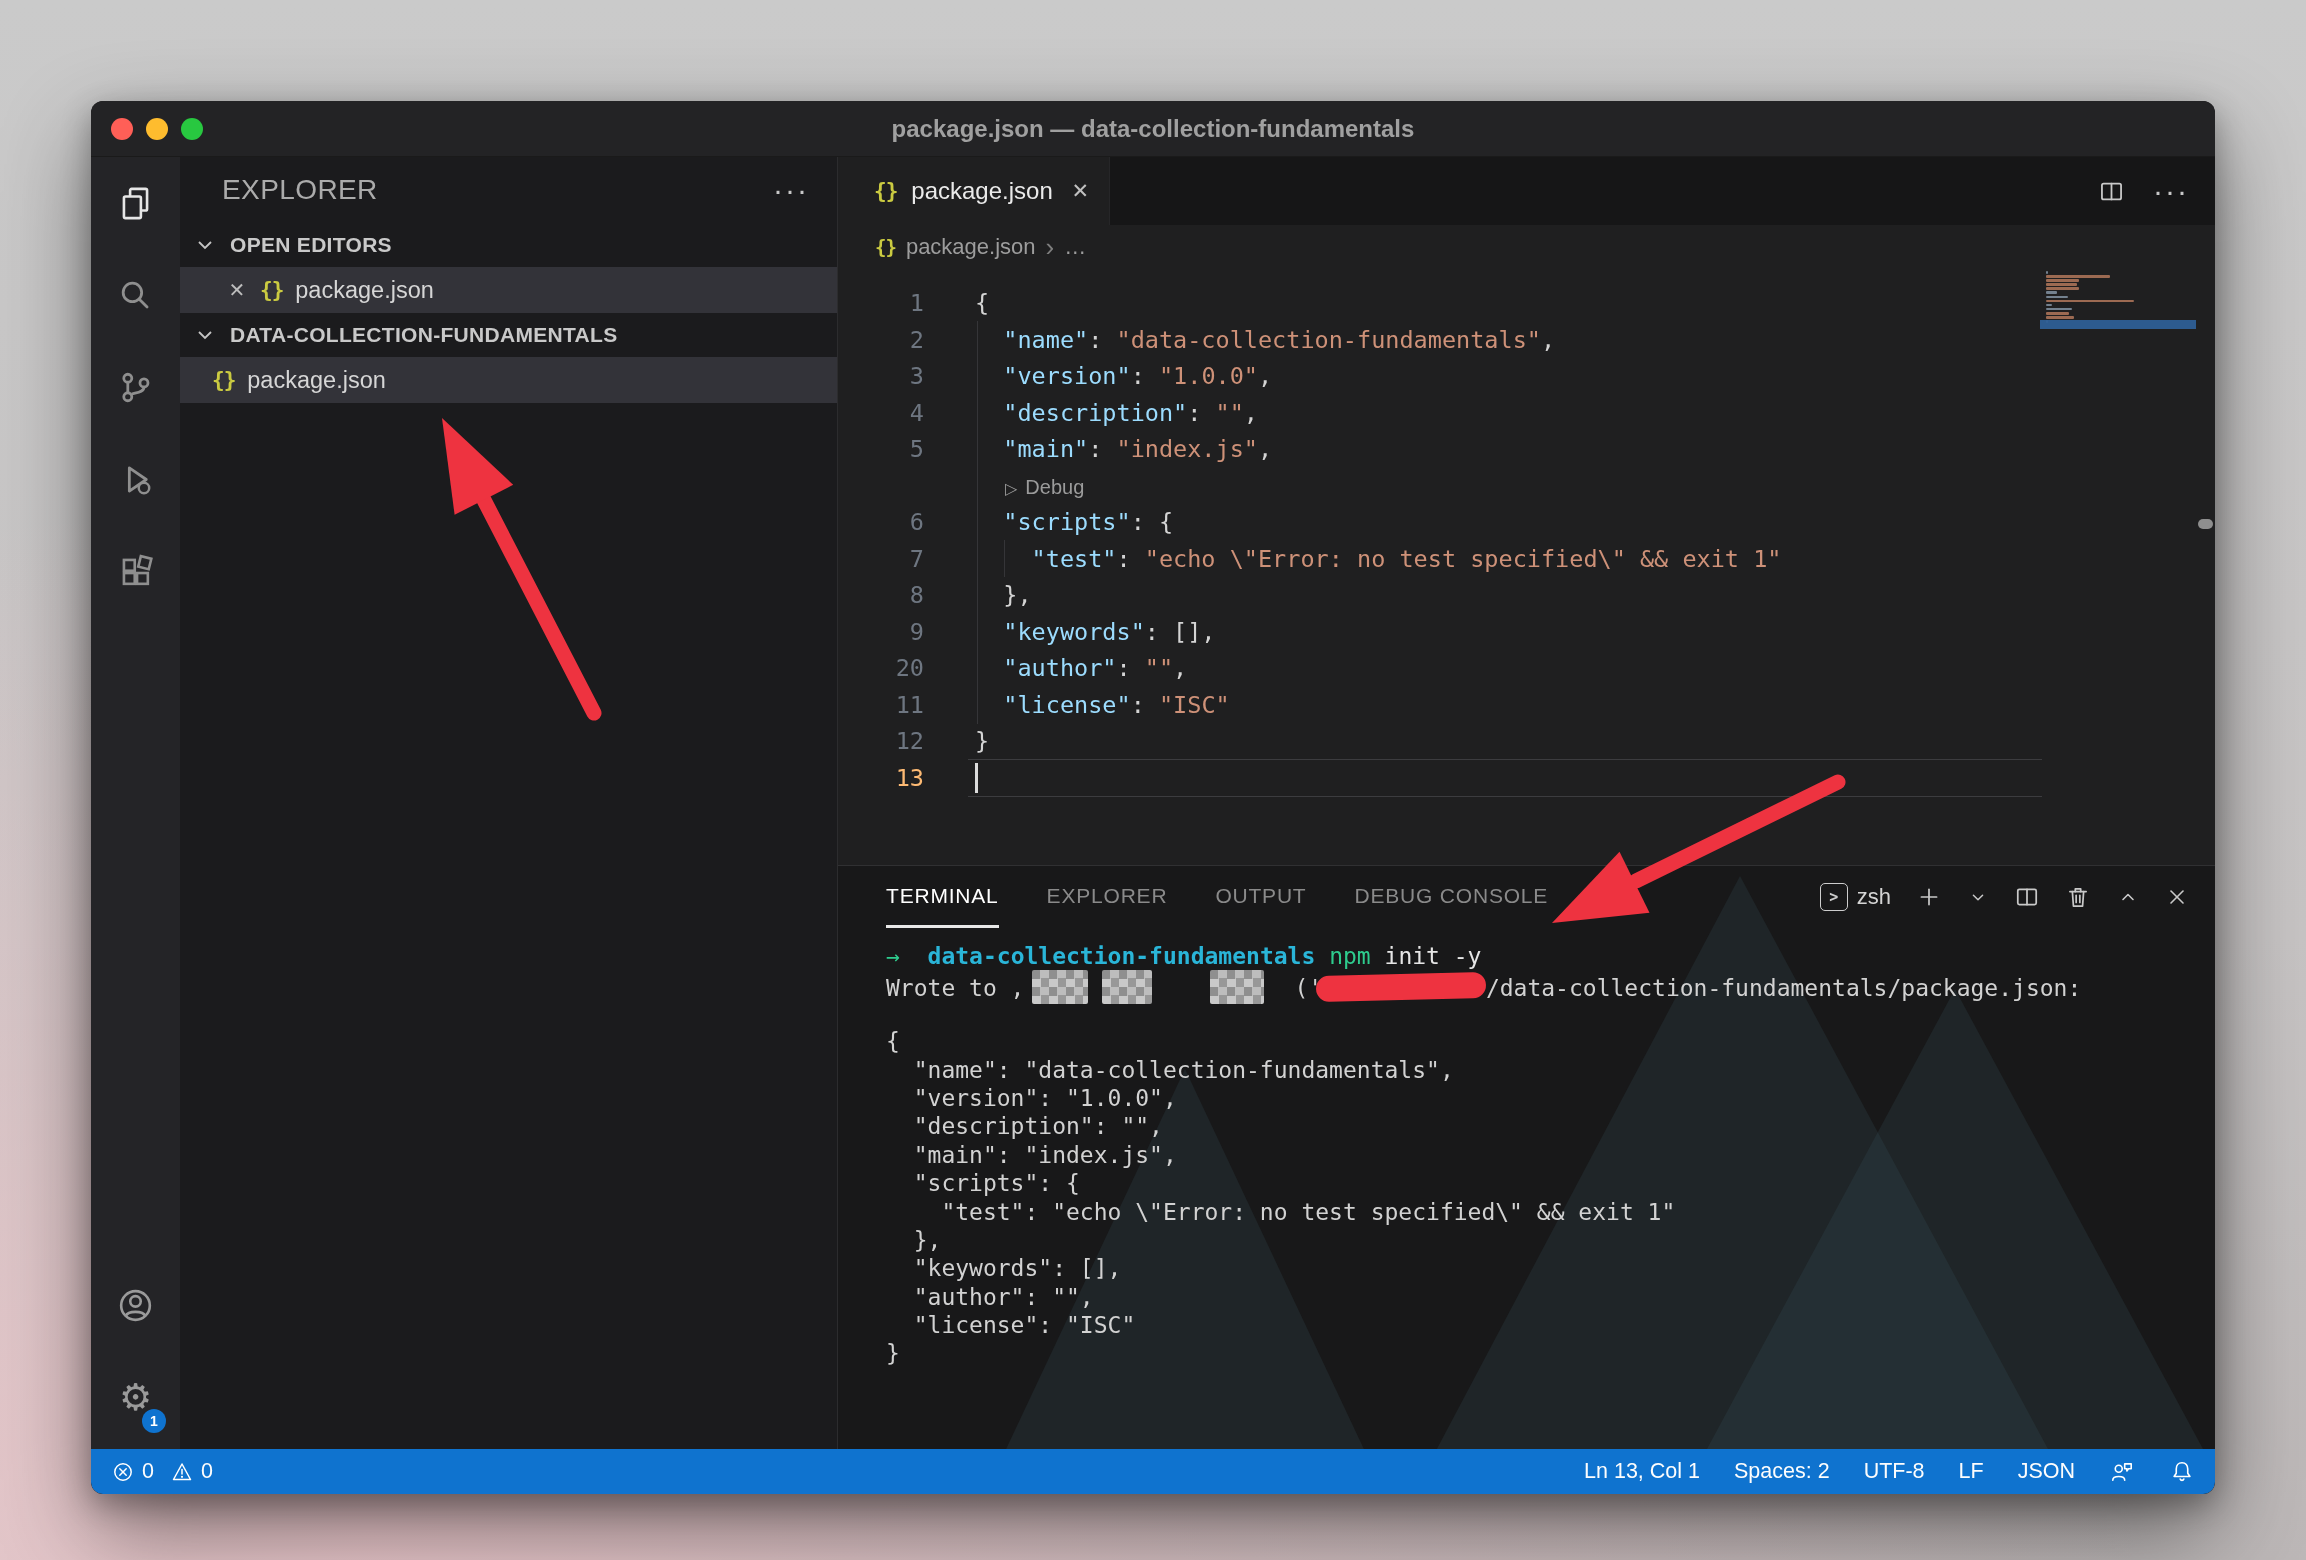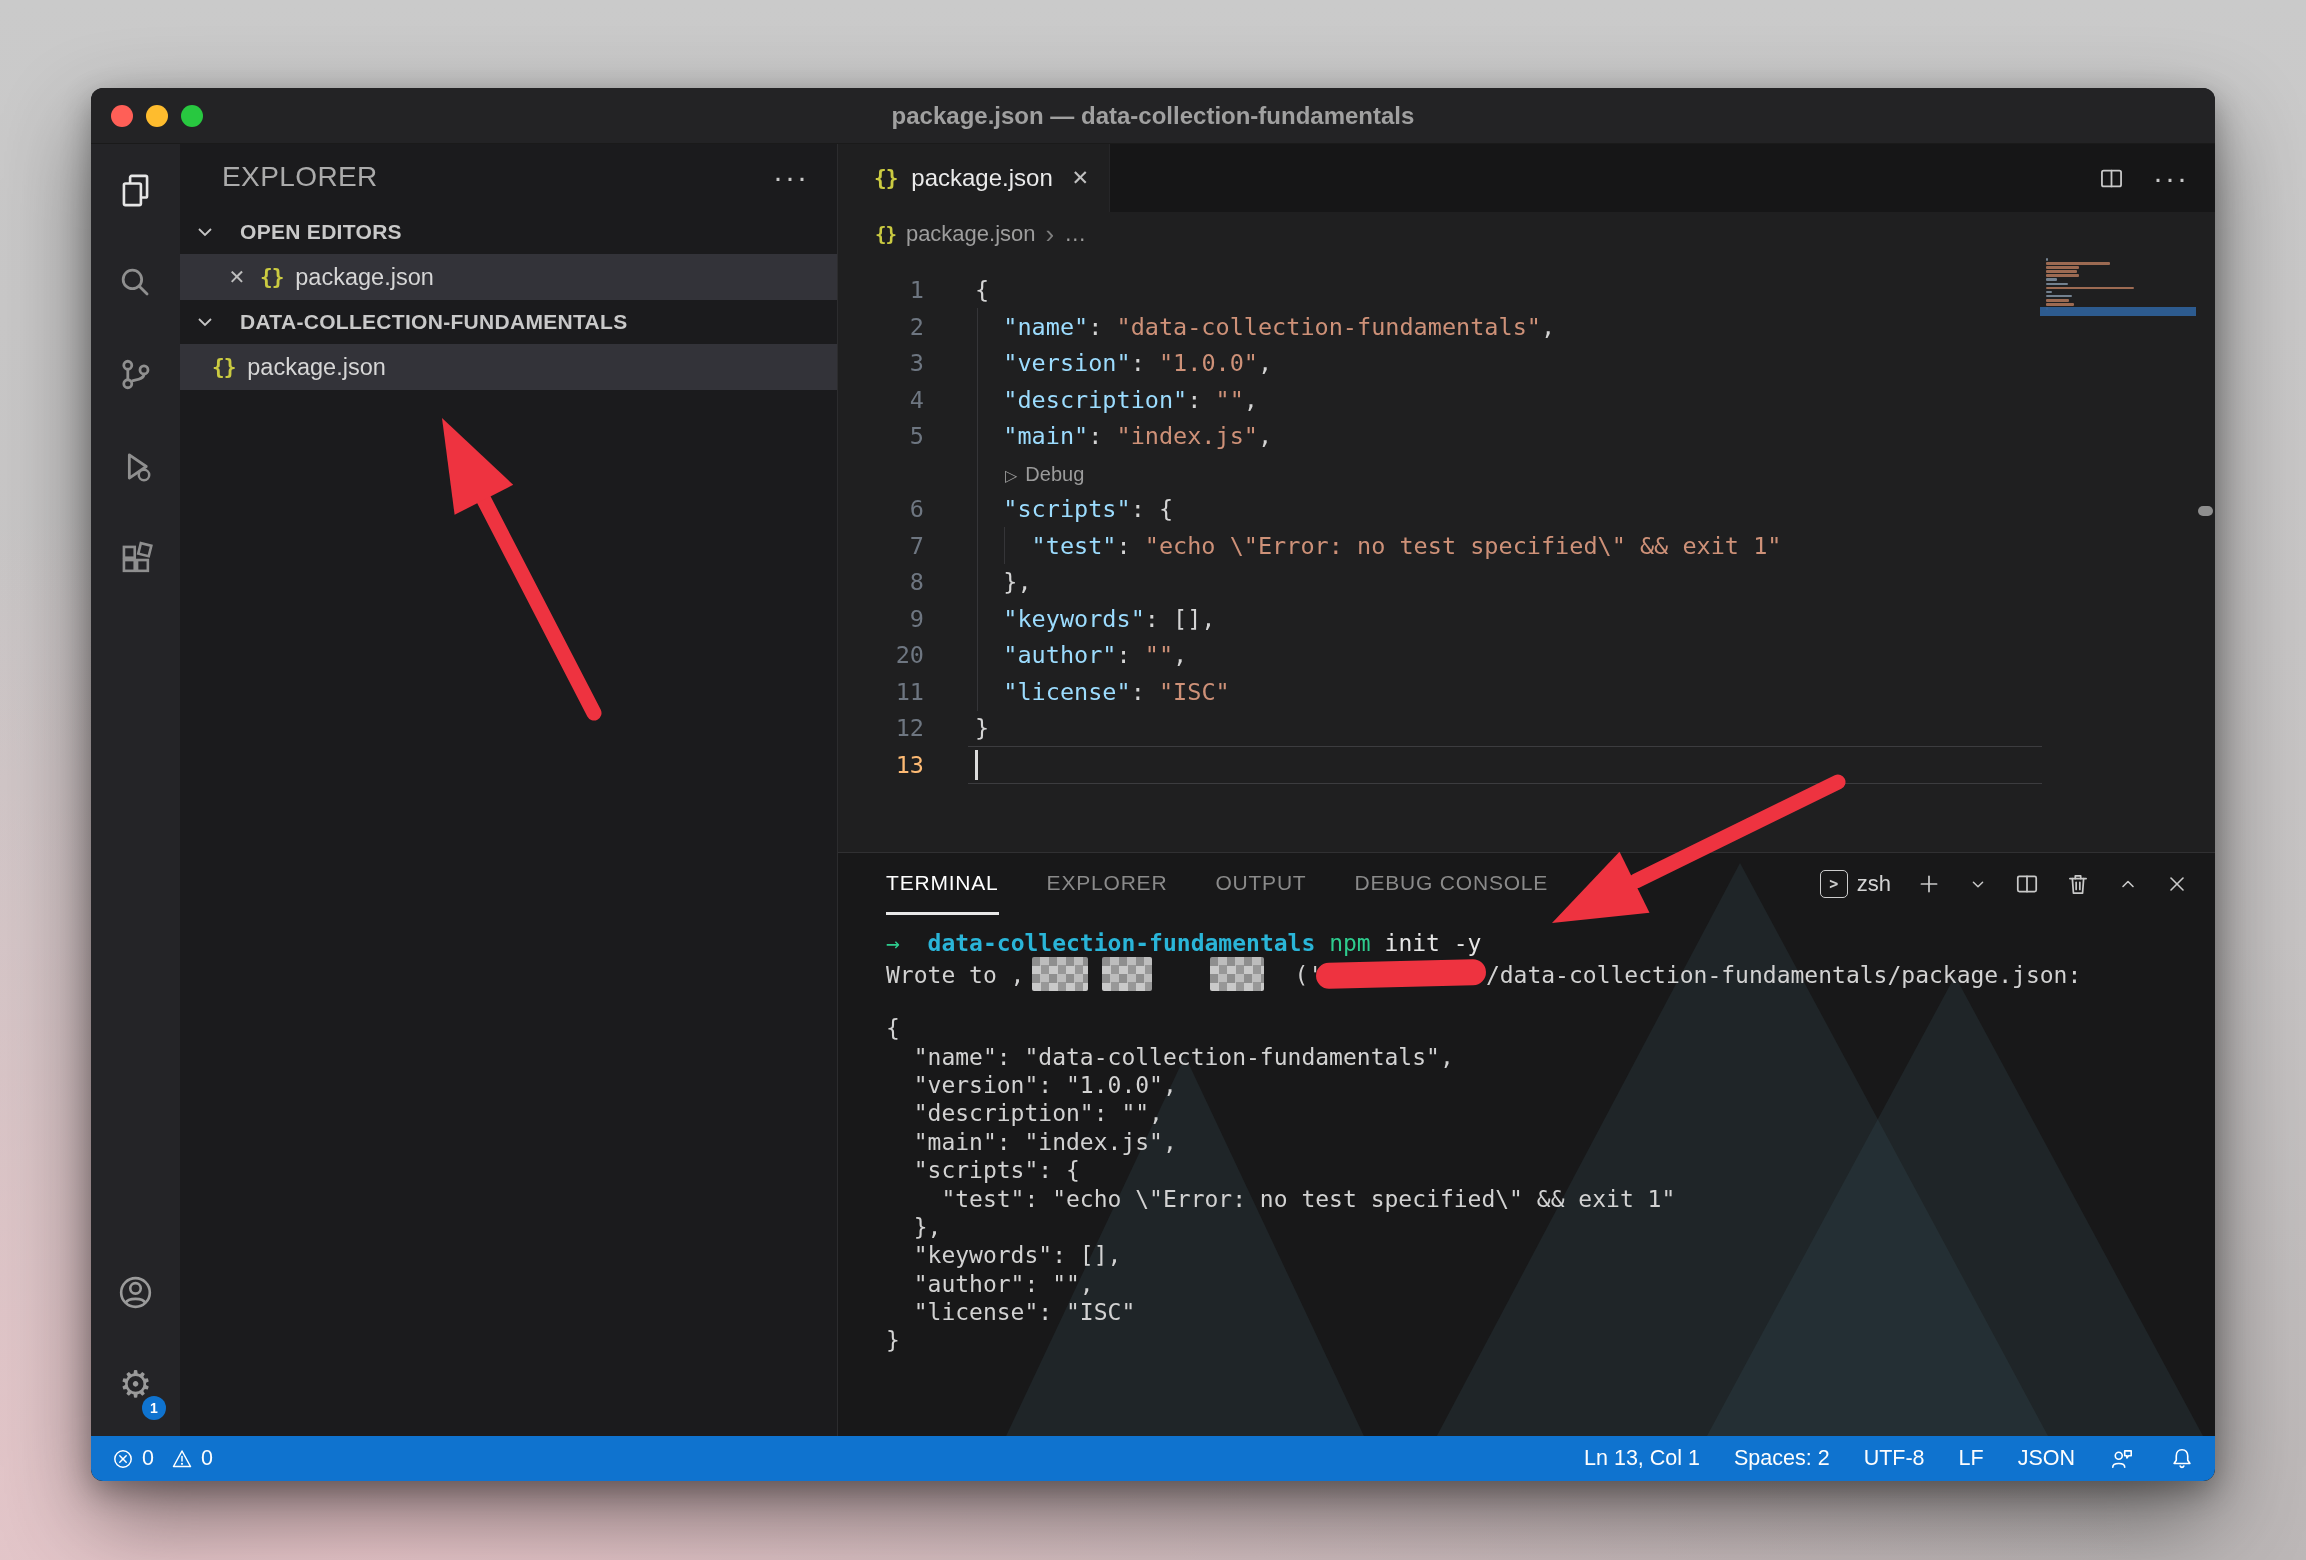--- a/index.html
+++ b/index.html
@@ -13,21 +13,21 @@
   }
   *{box-sizing:border-box;margin:0;padding:0}
   html,body{width:2306px;height:1560px;overflow:hidden}
   body{
     font-family:var(--ui-font);
     background:
       radial-gradient(140% 120% at 16% 98%, #ecc9cd 0%, rgba(236,201,205,0) 55%),
       linear-gradient(180deg,#cacaca 0%,#c7c4c4 60%,#bcb7b7 100%);
     position:relative;
   }
-  .window{position:absolute;left:91px;top:88px;width:2124px;height:1393px;border-radius:12px;
+  .window{position:absolute;left:91px;top:101px;width:2124px;height:1393px;border-radius:12px;
     background:var(--bg-editor);box-shadow:0 38px 90px rgba(0,0,0,.45),0 10px 30px rgba(0,0,0,.3);overflow:hidden}
   
   .titlebar{position:absolute;top:0;left:0;right:0;height:56px;background:var(--bg-title);border-bottom:1px solid #1a1a1a}
   .titlebar .title{display:block;text-align:center;line-height:56px;font-size:24px;font-weight:600;color:#a0a0a0}
   .lights{position:absolute;left:20px;top:17px;display:flex;gap:13px}
   .light{width:22px;height:22px;border-radius:50%}
   .light.r{background:var(--traffic-red)} .light.y{background:var(--traffic-yellow)} .light.g{background:var(--traffic-green)}
   
   .main{position:absolute;top:56px;left:0;right:0;bottom:45px;display:flex}
   .activitybar{width:89px;background:var(--bg-bar);position:relative;flex:none}
@@ -36,21 +36,21 @@
   .ab-btn svg{width:37px;height:37px}
   .gear-wrap{position:relative}
   .gear-glyph{font-size:37px;color:#9a9a9a;font-family:var(--ui-font)}
   .badge{position:absolute;right:14px;bottom:10px;min-width:24px;height:24px;border-radius:12px;background:var(--accent);
     color:#fff;font-size:14px;font-weight:700;text-align:center;line-height:24px}
   
   .sidebar{width:658px;background:var(--bg-side);position:relative;flex:none;border-right:1px solid var(--border)}
   .sb-header{height:66px;display:flex;align-items:center;padding:0 28px 0 42px}
   .sb-header .sb-title-text{font-size:28px;color:#ababab;letter-spacing:.4px;flex:1}
   .more-dots{color:#c8c8c8;font-size:30px;letter-spacing:2px;line-height:20px}
-  .sb-sec{height:44px;display:flex;align-items:center;padding-left:14px;gap:24px}
+  .sb-sec{height:44px;display:flex;align-items:center;padding-left:14px;gap:14px}
   .sb-sec .sec-label{font-size:21px;font-weight:700;color:#c9c9c9;letter-spacing:.3px}
   .chev{width:22px;height:22px;flex:none}
   .chev polyline{fill:none;stroke:#c5c5c5;stroke-width:1.8}
   .sb-row{height:46px;display:flex;align-items:center;font-size:23.5px;color:#d6d6d6}
   .sb-row.sel{background:var(--row-sel)}
   .row-close{width:26px;text-align:center;color:#bdbdbd;font-size:20px;margin-left:44px}
   .json-glyph{font-family:var(--mono);font-weight:700;font-size:21px;color:var(--json-icon);letter-spacing:-1px;margin:0 12px 0 10px}
   .sb-row.file-row{padding-left:22px}
   .sb-outline{position:absolute;left:0;right:0;bottom:0;height:48px;border-top:1px solid #37373a;display:flex;align-items:center;padding-left:14px;gap:6px;background:var(--bg-side)}
   .sb-outline .sec-label{font-size:21px;font-weight:700;color:#c9c9c9}

